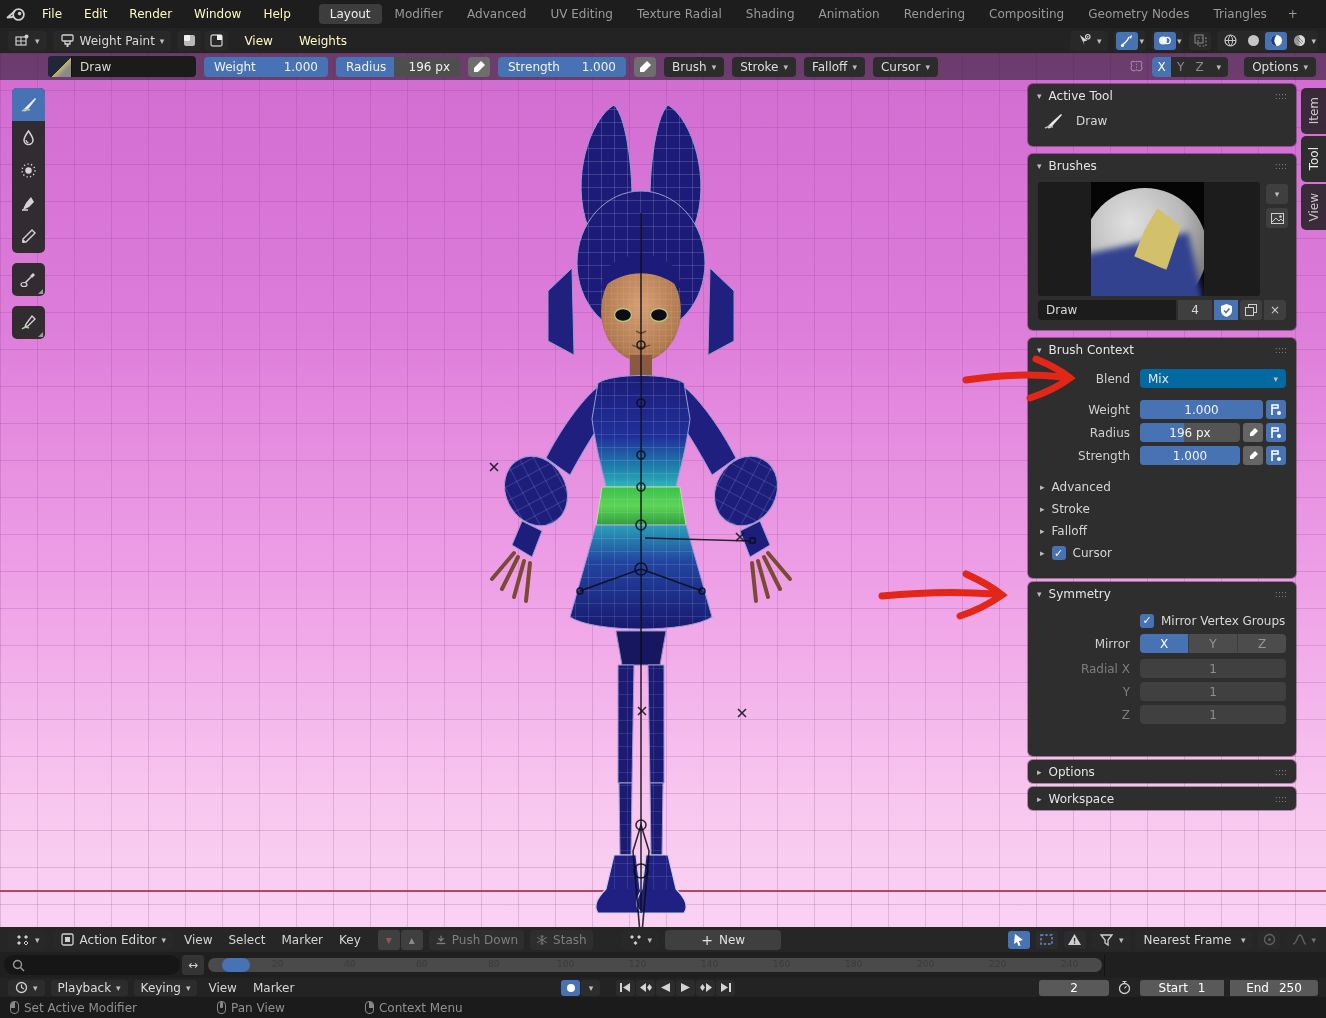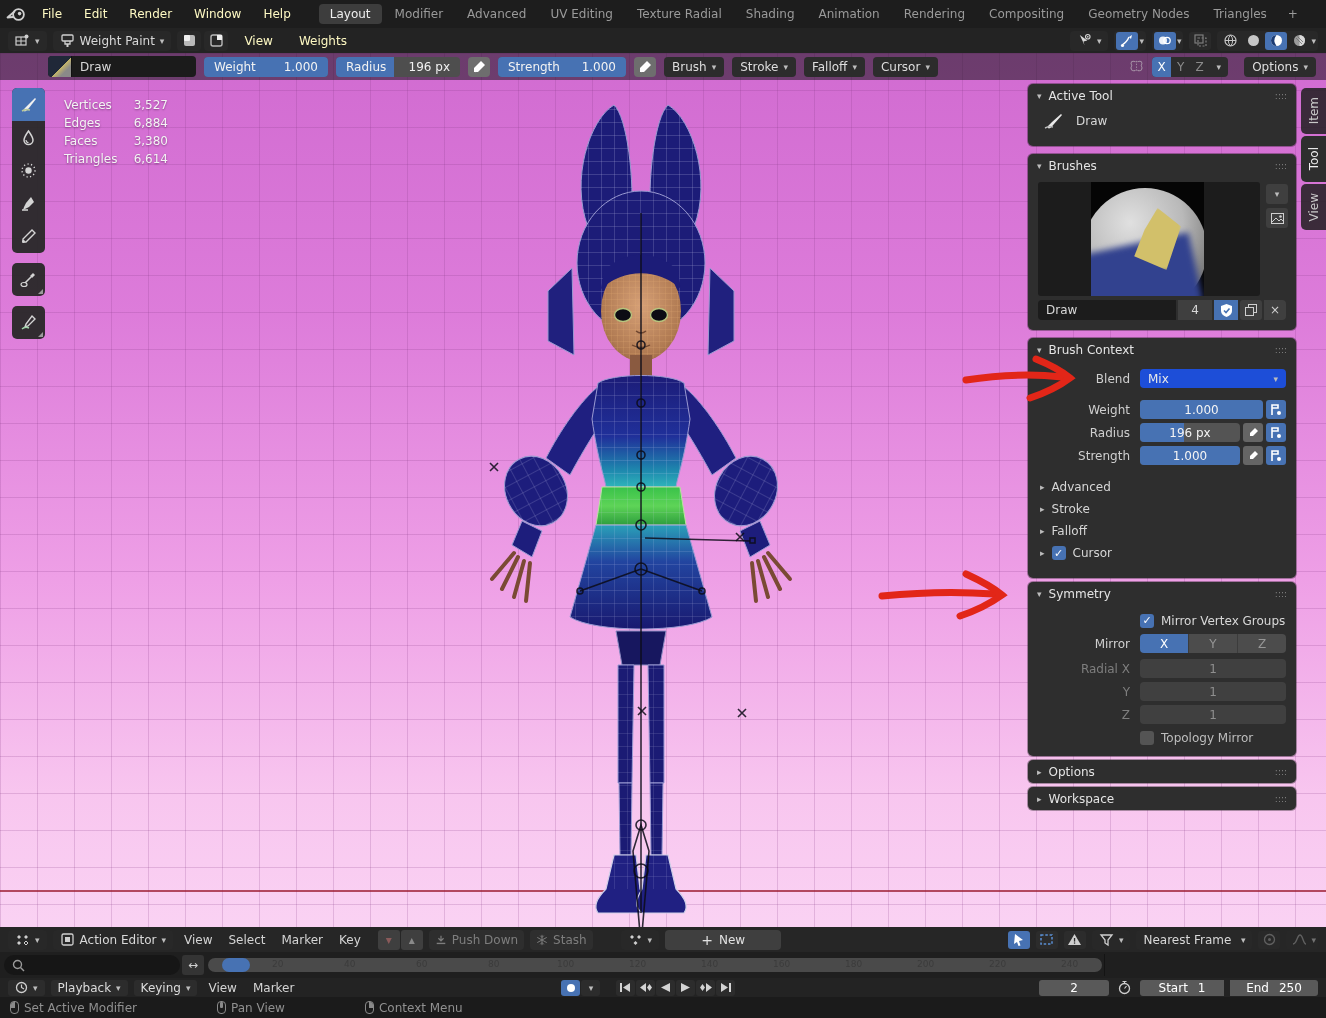--- a/index.html
+++ b/index.html
@@ -79,21 +79,21 @@
 
   
   .panel { position:absolute; left:1028px; width:268px; background:#2e2e2e; border-radius:5px;
     z-index:12; box-shadow:0 0 0 1px rgba(20,20,20,.35); }
   .phead { height:24px; display:flex; align-items:center; gap:7px; padding:0 9px; color:#e4e4e4; }
   .grip { margin-left:auto; color:#808080; font-size:9px; letter-spacing:0px; }
   .prow { display:flex; align-items:center; height:21px; margin:2px 10px 2px 0;justify-content:space-between; }
   .plabel { width:112px; text-align:right; padding-right:10px; color:#cfcfcf; }
   .plabel.dim { color:#7e7e7e; }
   .pctl { flex:1; display:flex; align-items:center; gap:3px; }
-  .select { flex:1; height:19px; background:#1d4ed8; border-radius:4px; display:flex;
+  .select { flex:1; height:19px; background:#0369a1; border-radius:4px; display:flex;
     align-items:center; padding:0 8px; color:#e8e8e8; }
   .select .chev { margin-left:auto; }
   .pslider { position:relative; flex:1; height:19px; background:#545454; border-radius:4px; overflow:hidden;
     display:flex; align-items:center; justify-content:center; color:#f4f4f4; }
   .pslider .fill { position:absolute; left:0; top:0; bottom:0; background:#4772b3; }
   .pslider span { position:relative; z-index:1; }
   .mini-btn { width:20px; height:19px; border-radius:3px; background:#656565; display:flex; align-items:center; justify-content:center; }
   .deco-btn { width:20px; height:19px; border-radius:3px; background:#4772b3; display:flex; align-items:center; justify-content:center; }
   .sub-head { display:flex; align-items:center; gap:7px; height:22px; padding:0 12px; color:#d6d6d6; }
   .cb { width:14px; height:14px; border-radius:3px; background:#545454; display:flex; align-items:center; justify-content:center;
@@ -508,38 +508,20 @@
     <div class="tgroup">
       <div class="tbtn corner">
         <svg viewBox="0 0 19 19">
             <path d="M13 3 L16 6 L9 13 L6 14 L7 11 Z" fill="none" stroke="#d4d4d4" stroke-width="1.4"></path>
             <path d="M3 16 q3 -3 7 -1" stroke="#9fd4a8" stroke-width="1.4" fill="none"></path>
           </svg>
       </div>
     </div>
   </div>
 
-  <div id="stats">
-    <div class="srow">
-        <span class="sl">Vertices</span>
-        <span class="sv">3,527</span>
-      </div>
-    <div class="srow">
-        <span class="sl">Edges</span>
-        <span class="sv">6,884</span>
-      </div>
-    <div class="srow">
-        <span class="sl">Faces</span>
-        <span class="sv">3,380</span>
-      </div>
-    <div class="srow">
-        <span class="sl">Triangles</span>
-        <span class="sv">6,614</span>
-      </div>
-  </div>
 </div>
 
 <div class="ntab" style="top:88px;height:46px">
     <span>Item</span>
   </div>
 <div class="ntab active" style="top:136px;height:46px">
     <span>Tool</span>
   </div>
 <div class="ntab" style="top:184px;height:46px">
     <span>View</span>
@@ -736,27 +718,20 @@
         </div>
       </div>
   </div>
   <div class="prow">
     <div class="plabel dim">Z</div>
     <div class="pctl">
         <div class="numfield">
           <span>1</span>
         </div>
       </div>
-  </div>
-  <div class="prow">
-    <div class="plabel"></div>
-    <div class="pctl" style="gap:7px">
-      <span class="cb"></span>
-      <span style="color:#bdbdbd">Topology Mirror</span>
-    </div>
   </div>
 </div>
 
 <div class="panel" style="top:760px;height:23px">
   <div class="phead" style="height:23px">
     <span class="chev">▸</span>
     <span>Options</span>
     <span class="grip">::::</span>
   </div>
 </div>

